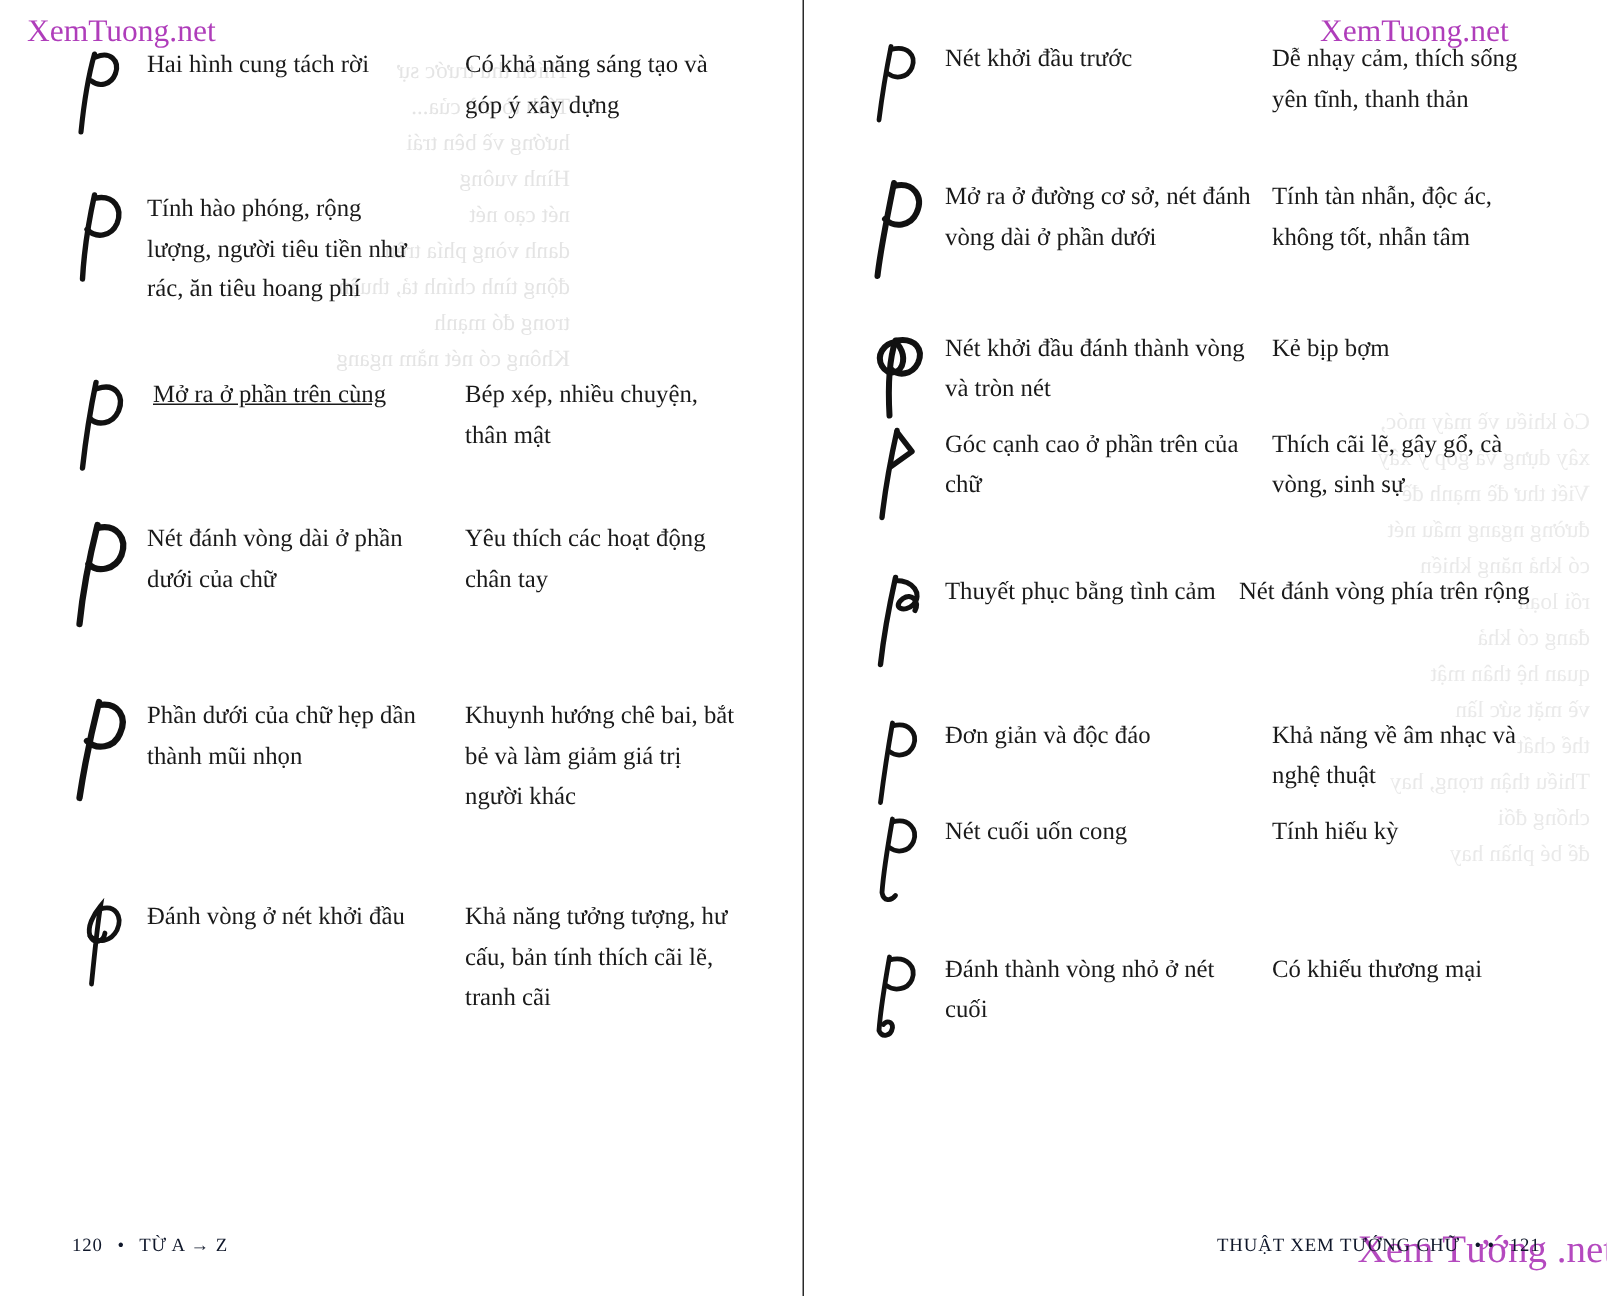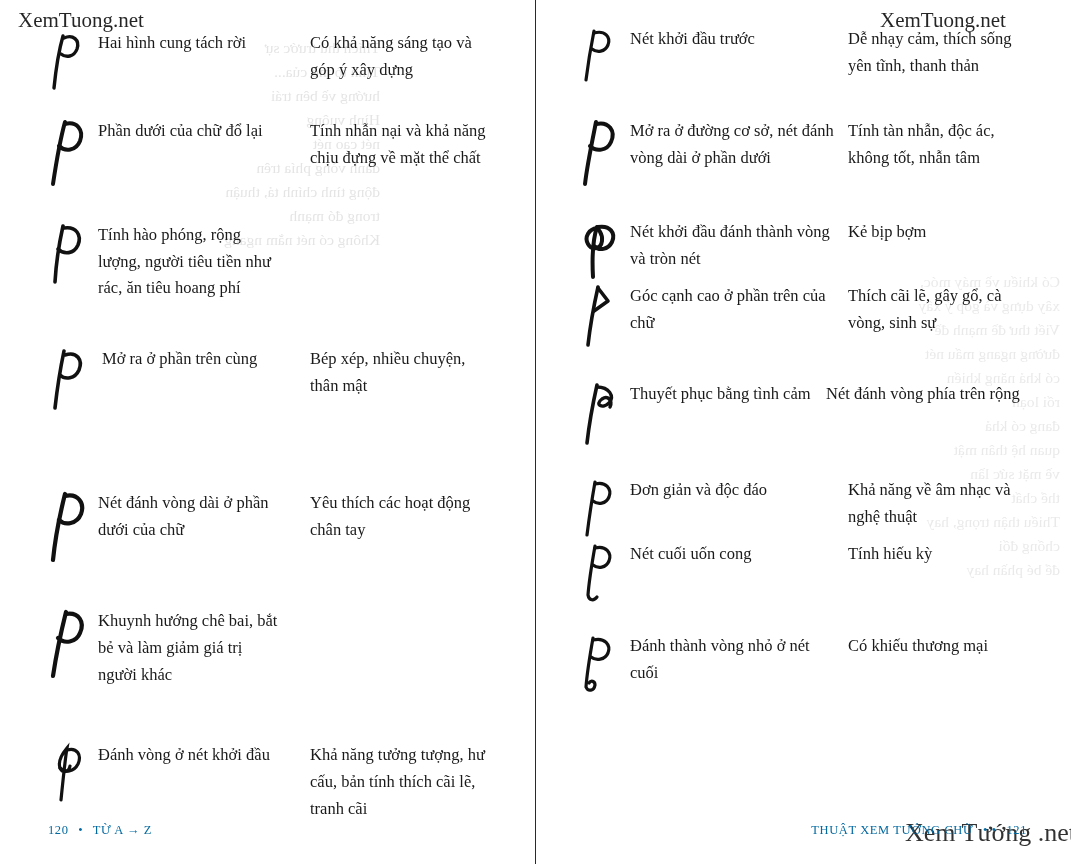--- a/index.html
+++ b/index.html
@@ -11,21 +11,21 @@
     font-family: "Liberation Serif", serif;
     color: #1a1a1a;
     position: relative;
     overflow: hidden;
   }
 
   
   .wm {
     position: absolute;
     font-family: "Liberation Serif", serif;
-    color: #000000;
+    color: #a21caf;
     opacity: .85;
     pointer-events: none;
     white-space: nowrap;
   }
   .wm-tl { left: 18px;  top: 8px;  font-size: 21px; }
   .wm-tr { left: 880px; top: 8px;  font-size: 21px; }
   .wm-br { left: 905px; top: 818px; font-size: 26px; opacity: .8; }
 
   
   .ghost {
@@ -74,33 +74,33 @@
     justify-content: center;
     padding-top: 2px;
   }
   .cellglyph svg { display: block; overflow: visible; }
   .celltext {
     font-size: 16.5px;
     line-height: 1.62;
     padding-right: 12px;
     text-indent: 0;
   }
-  .celltext.ind { padding-left: 4px; }
+  .celltext.ind { padding-left: 4px; text-decoration: underline; }
   .page-left  .cellA { flex: 0 0 212px; width: 212px; }
   .page-left  .cellB { flex: 0 0 196px; width: 196px; }
   .page-right .cellA { flex: 0 0 218px; width: 218px; }
   .page-right .cellB { flex: 0 0 196px; width: 196px; }
 
   
   .footer {
     position: absolute;
     bottom: 26px;
     font-size: 12.5px;
     letter-spacing: .6px;
-    color: #0369a1;
+    color: #0f172a;
     font-family: "Liberation Serif", serif;
   }
   .footer-left  { left: 48px; }
   .footer-right { right: 44px; }
   .footer .dot { padding: 0 6px; }
 </style>
 </head>
 <body>
 
 <div class="spread">
@@ -142,30 +142,20 @@
           <div class="cellglyph">
             <svg width="40" height="62" viewBox="0 0 40 62">
               <path d="M14 4 C10 18 7 36 5 56" stroke="#111" stroke-width="3.4" fill="none" stroke-linecap="round"></path>
               <path d="M15 6 C24 2 31 8 28 17 C25 25 17 26 12 22" stroke="#111" stroke-width="3.4" fill="none" stroke-linecap="round"></path>
             </svg>
           </div>
           <div class="celltext cellA">Hai hình cung tách rời</div>
           <div class="celltext cellB">Có khả năng sáng tạo và góp ý xây dựng</div>
         </div>
 
-        <div class="row" style="margin-top:24px">
-          <div class="cellglyph">
-            <svg width="40" height="70" viewBox="0 0 40 70">
-              <path d="M16 2 C11 20 7 44 4 64" stroke="#111" stroke-width="4" fill="none" stroke-linecap="round"></path>
-              <path d="M16 4 C28 1 35 10 31 21 C27 31 16 32 10 26" stroke="#111" stroke-width="4" fill="none" stroke-linecap="round"></path>
-            </svg>
-          </div>
-          <div class="celltext cellA">Phần dưới của chữ đổ lại</div>
-          <div class="celltext cellB">Tính nhẫn nại và khả năng chịu đựng về mặt thể chất</div>
-        </div>
 
         <div class="row" style="margin-top:32px">
           <div class="cellglyph">
             <svg width="40" height="64" viewBox="0 0 40 64">
               <path d="M14 2 C10 20 7 40 6 58" stroke="#111" stroke-width="3.6" fill="none" stroke-linecap="round"></path>
               <path d="M15 4 C27 2 33 11 29 21 C25 30 15 31 9 25" stroke="#111" stroke-width="3.6" fill="none" stroke-linecap="round"></path>
             </svg>
           </div>
           <div class="celltext cellB">Tính hào phóng, rộng lượng, người tiêu tiền như rác, ăn tiêu hoang phí</div>
         </div>
@@ -174,38 +164,39 @@
           <div class="cellglyph">
             <svg width="40" height="66" viewBox="0 0 40 66">
               <path d="M15 3 C11 22 8 42 6 60" stroke="#111" stroke-width="3.6" fill="none" stroke-linecap="round"></path>
               <path d="M16 7 C28 3 34 12 30 22 C26 31 16 32 11 27" stroke="#111" stroke-width="3.6" fill="none" stroke-linecap="round"></path>
             </svg>
           </div>
           <div class="celltext cellA ind">Mở ra ở phần trên cùng</div>
           <div class="celltext cellB">Bép xép, nhiều chuyện, thân mật</div>
         </div>
 
-        <div class="row" style="margin-top:76px">
+        <div class="row" style="margin-top:28px">
           <div class="cellglyph">
             <svg width="42" height="74" viewBox="0 0 42 74">
               <path d="M17 2 C12 22 7 48 5 68" stroke="#111" stroke-width="4.2" fill="none" stroke-linecap="round"></path>
               <path d="M17 4 C30 1 37 11 33 22 C29 32 17 34 11 28" stroke="#111" stroke-width="4.2" fill="none" stroke-linecap="round"></path>
             </svg>
           </div>
           <div class="celltext cellA">Nét đánh vòng dài ở phần dưới của chữ</div>
           <div class="celltext cellB">Yêu thích các hoạt động chân tay</div>
         </div>
 
         <div class="row" style="margin-top:42px">
           <div class="cellglyph">
             <svg width="42" height="72" viewBox="0 0 42 72">
               <path d="M18 2 C13 22 8 46 5 66" stroke="#111" stroke-width="4.2" fill="none" stroke-linecap="round"></path>
               <path d="M18 4 C31 2 37 12 32 23 C28 33 16 34 10 28" stroke="#111" stroke-width="4.2" fill="none" stroke-linecap="round"></path>
             </svg>
           </div>
+          <div class="celltext cellA">Phần dưới của chữ hẹp dần thành mũi nhọn</div>
           <div class="celltext cellB">Khuynh hướng chê bai, bắt bẻ và làm giảm giá trị người khác</div>
         </div>
 
         <div class="row" style="margin-top:54px">
           <div class="cellglyph">
             <svg width="40" height="62" viewBox="0 0 40 62">
               <path d="M12 56 C14 36 16 16 18 4 C13 10 9 18 11 24 C14 30 20 28 21 22" stroke="#111" stroke-width="3.2" fill="none" stroke-linecap="round"></path>
               <path d="M18 6 C28 3 33 11 29 20 C25 28 16 29 11 24" stroke="#111" stroke-width="3.2" fill="none" stroke-linecap="round"></path>
             </svg>
           </div>

